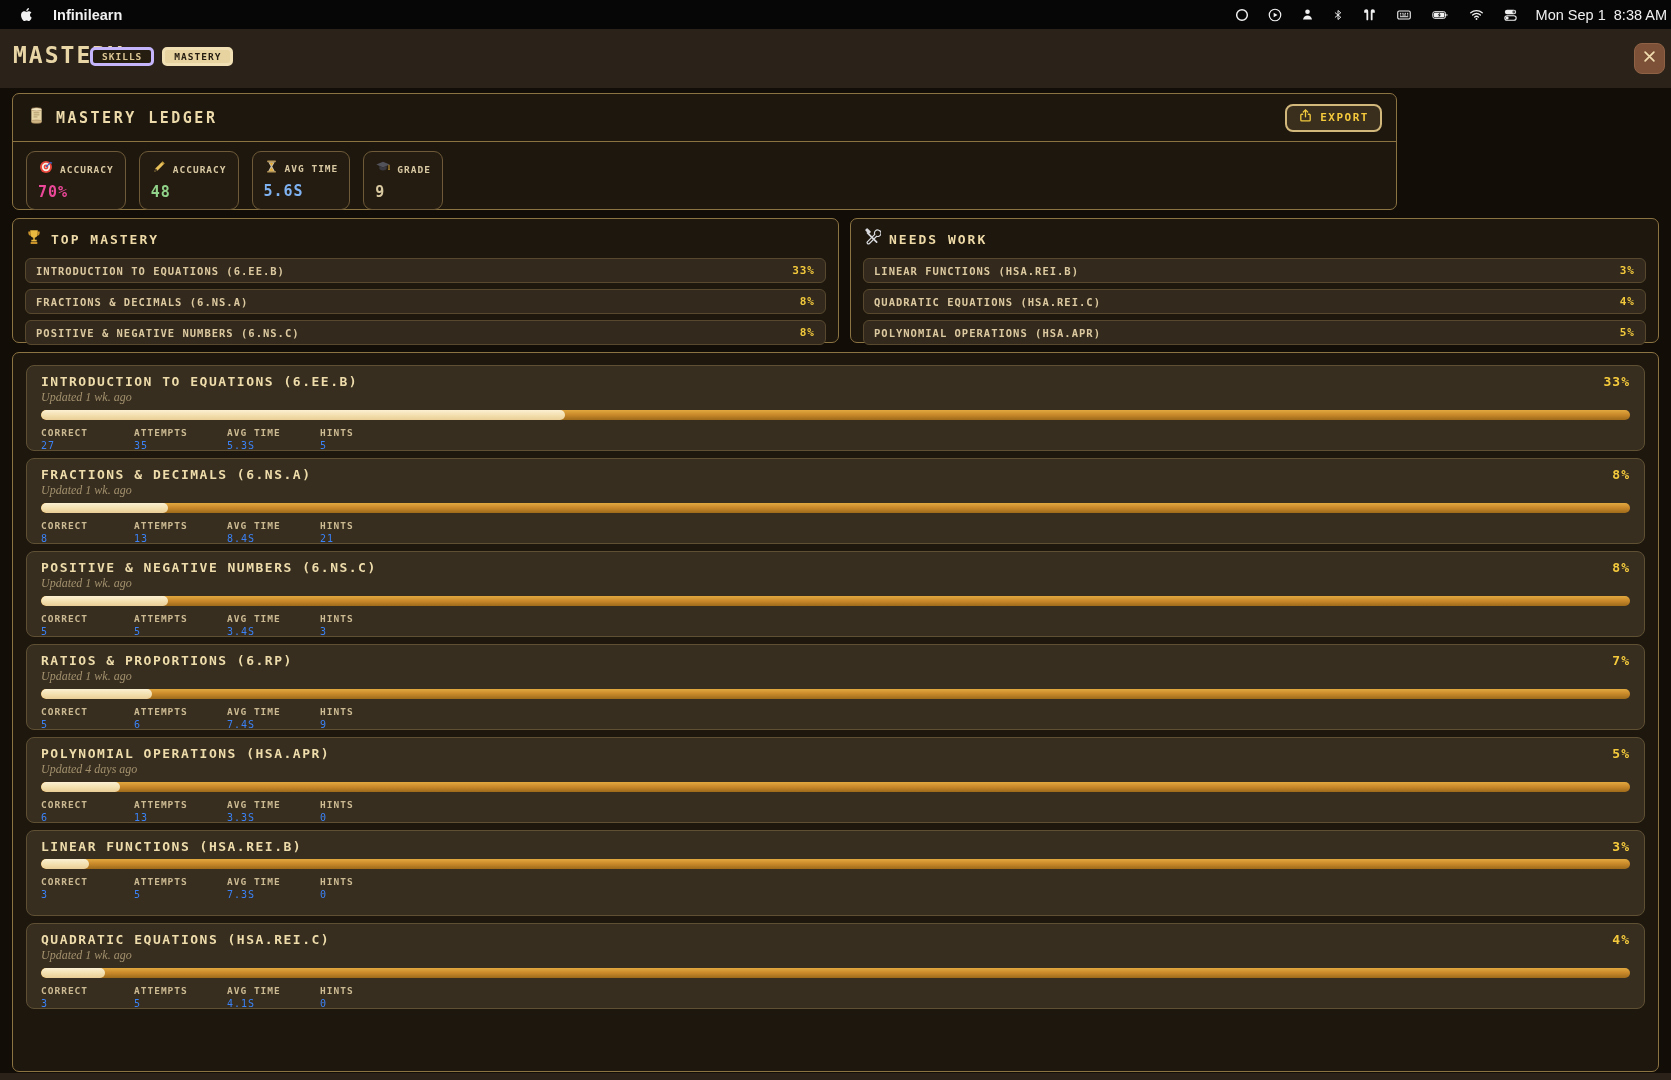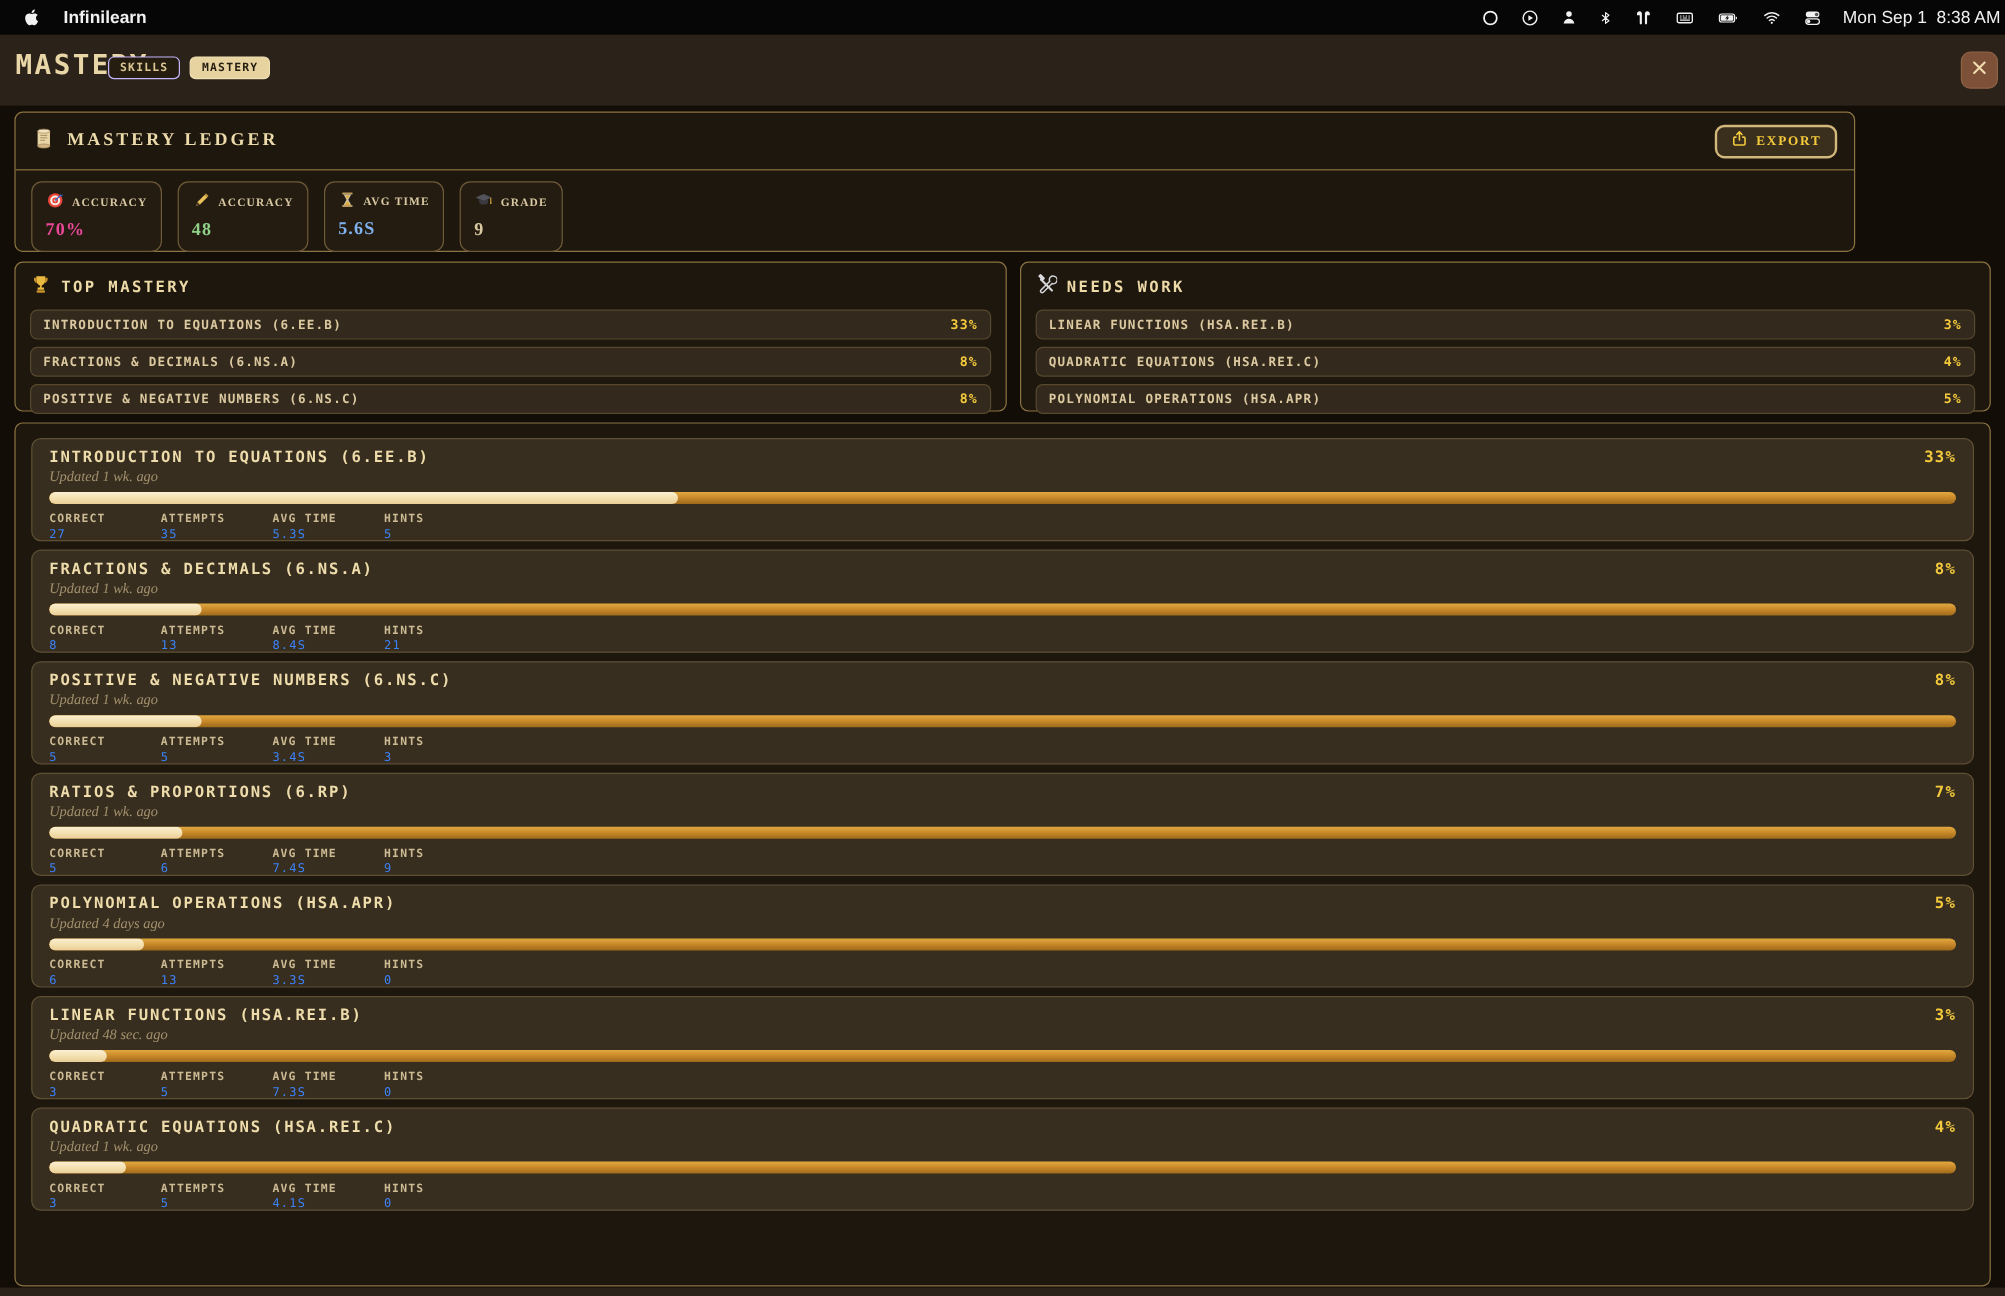--- a/index.html
+++ b/index.html
@@ -23,29 +23,29 @@
   .dark-area { position:absolute; left:0; top:59px; width:1671px; height:985px; background:#130d07; }
 
   .pxfont { font-family:"DejaVu Sans Mono", monospace; font-weight:bold; }
 
   
   .page-title { position:absolute; left:13px; top:13px; font-size:23px; letter-spacing:2px;
     color:#e9d6a7; font-weight:bold; }
   .tabs { position:absolute; left:90px; top:18px; display:flex; gap:8px; }
   .tab { height:19px; padding:0 9px; display:flex; align-items:center; border-radius:5px;
     font-size:9.5px; letter-spacing:1px; font-weight:bold;
-    background:#261d11; border:1px solid #c4b5fd; color:#dcc794; cursor:pointer; }
+    background:#261d11; border:3px solid #c4b5fd; color:#dcc794; cursor:pointer; }
   .tab.active { background:#e6d3a0; border-color:#f0e0b4; color:#261d11; }
   .close-btn { position:absolute; right:6px; top:14px; width:31px; height:31px; border-radius:8px;
     background:#7d5138; display:flex; align-items:center; justify-content:center; cursor:pointer;
     border:1px solid #8f6246; }
 
   
-  .ledger { position:absolute; left:12px; top:64px; width:1534px; height:117px;
-    background:#1e170e; border:1px solid #8c7442; border-radius:7px;font-family:Liberation Serif, serif; }
+  .ledger { position:absolute; left:12px; top:64px; width:1385px; height:117px;
+    background:#1e170e; border:1px solid #8c7442; border-radius:7px; }
   .ledger-head { height:48px; display:flex; align-items:center; padding:0 14px;
     border-bottom:1px solid #8c7442; }
   .ledger-title { margin-left:10px; font-size:15px; letter-spacing:2.5px; color:#ecdaaa; font-weight:bold; }
   .export-btn { margin-left:auto; height:28px; padding:0 11px; display:flex; align-items:center; gap:7px;
     background:#3a2f1d; border:2px solid #d3b87c; border-radius:8px; cursor:pointer; }
   .export-label { font-size:11px; letter-spacing:1.5px; font-weight:bold; color:#f4ca3c; }
 
   .chips { display:flex; gap:13px; padding:9px 13px; }
   .chip { min-width:75px; padding:7px 11px 8px; background:#241c11; border:1.5px solid #6e5a38;
     border-radius:9px; }
@@ -451,21 +451,20 @@
             <div class="stat-label">HINTS</div>
             <div class="stat-value">0</div>
           </div>
         </div>
       </div>
       <div class="card">
         <div class="card-title-row">
           <span class="card-title">LINEAR FUNCTIONS (HSA.REI.B)</span>
           <span class="card-pct">3%</span>
         </div>
-        <div class="card-updated">Updated 48 sec. ago</div>
         <div class="bar">
           <div class="bar-fill" style="width: 3%;"></div>
         </div>
         <div class="card-stats">
           <div class="stat-col">
             <div class="stat-label">CORRECT</div>
             <div class="stat-value">3</div>
           </div>
           <div class="stat-col">
             <div class="stat-label">ATTEMPTS</div>

